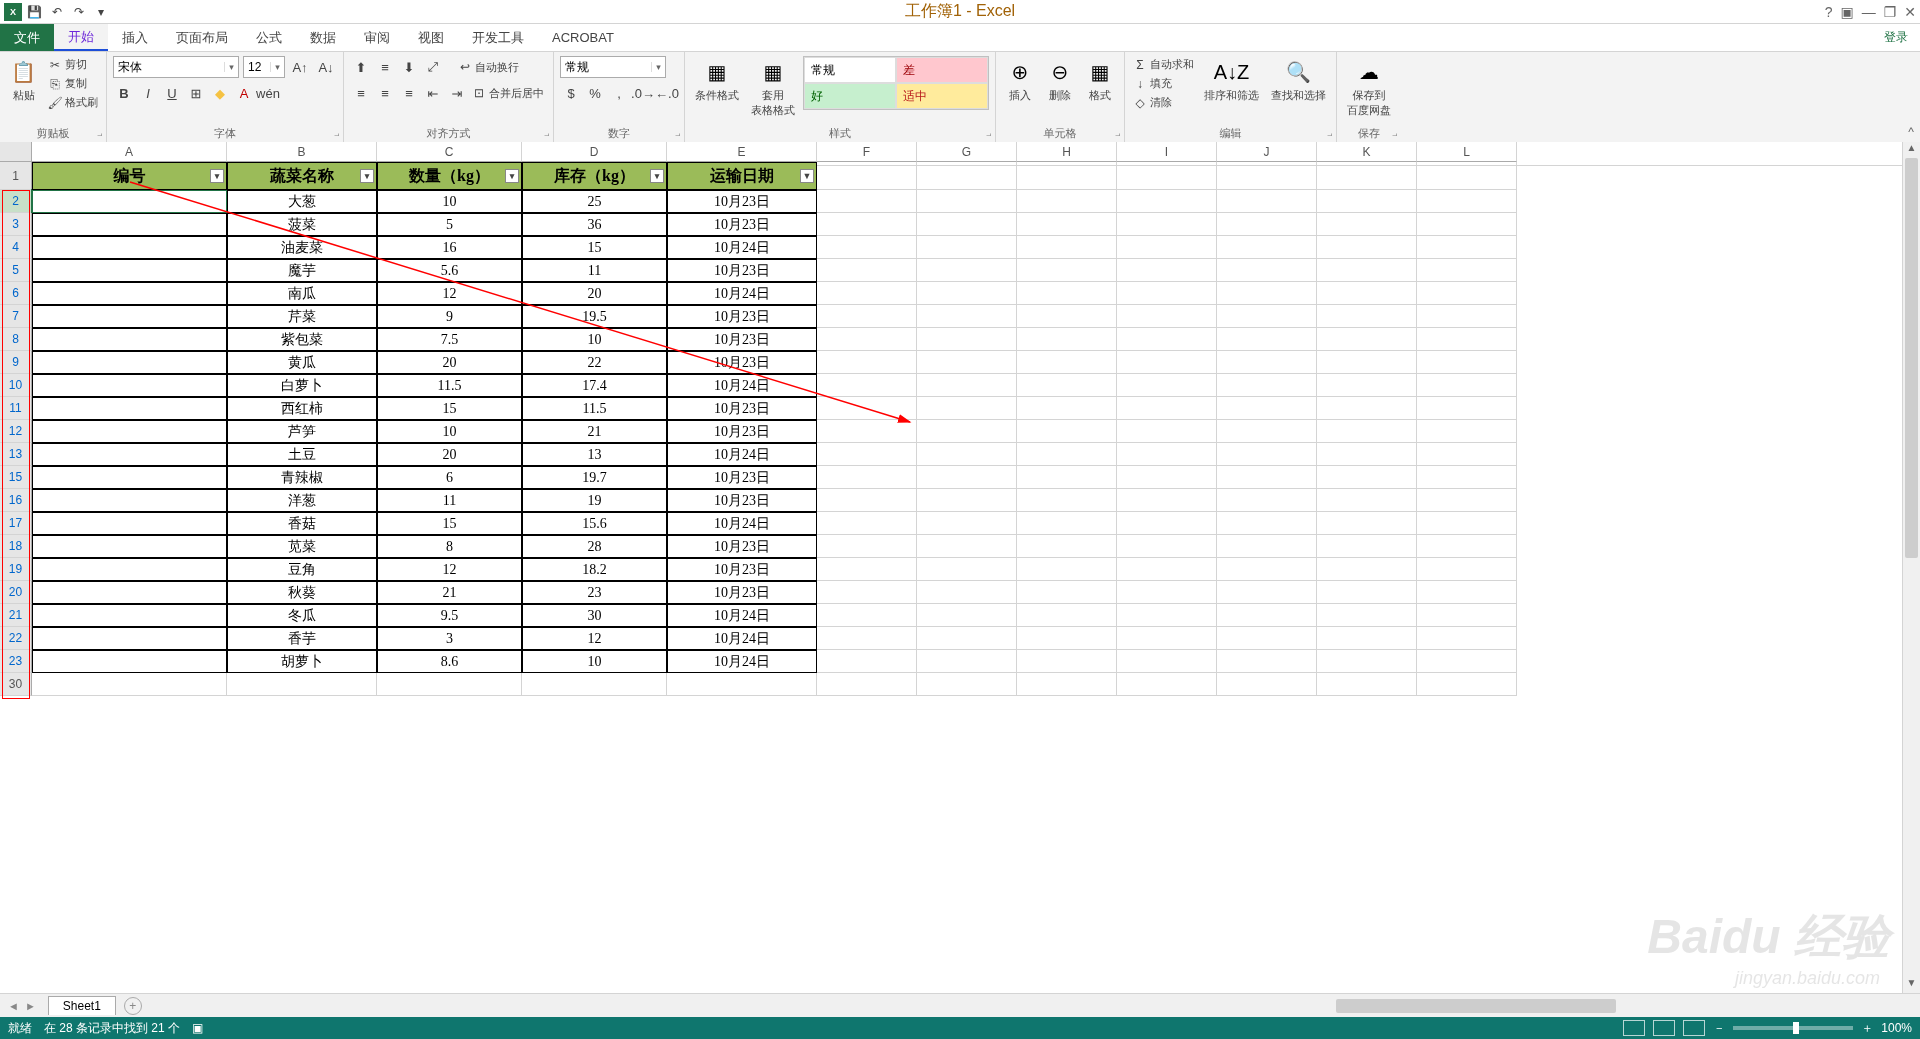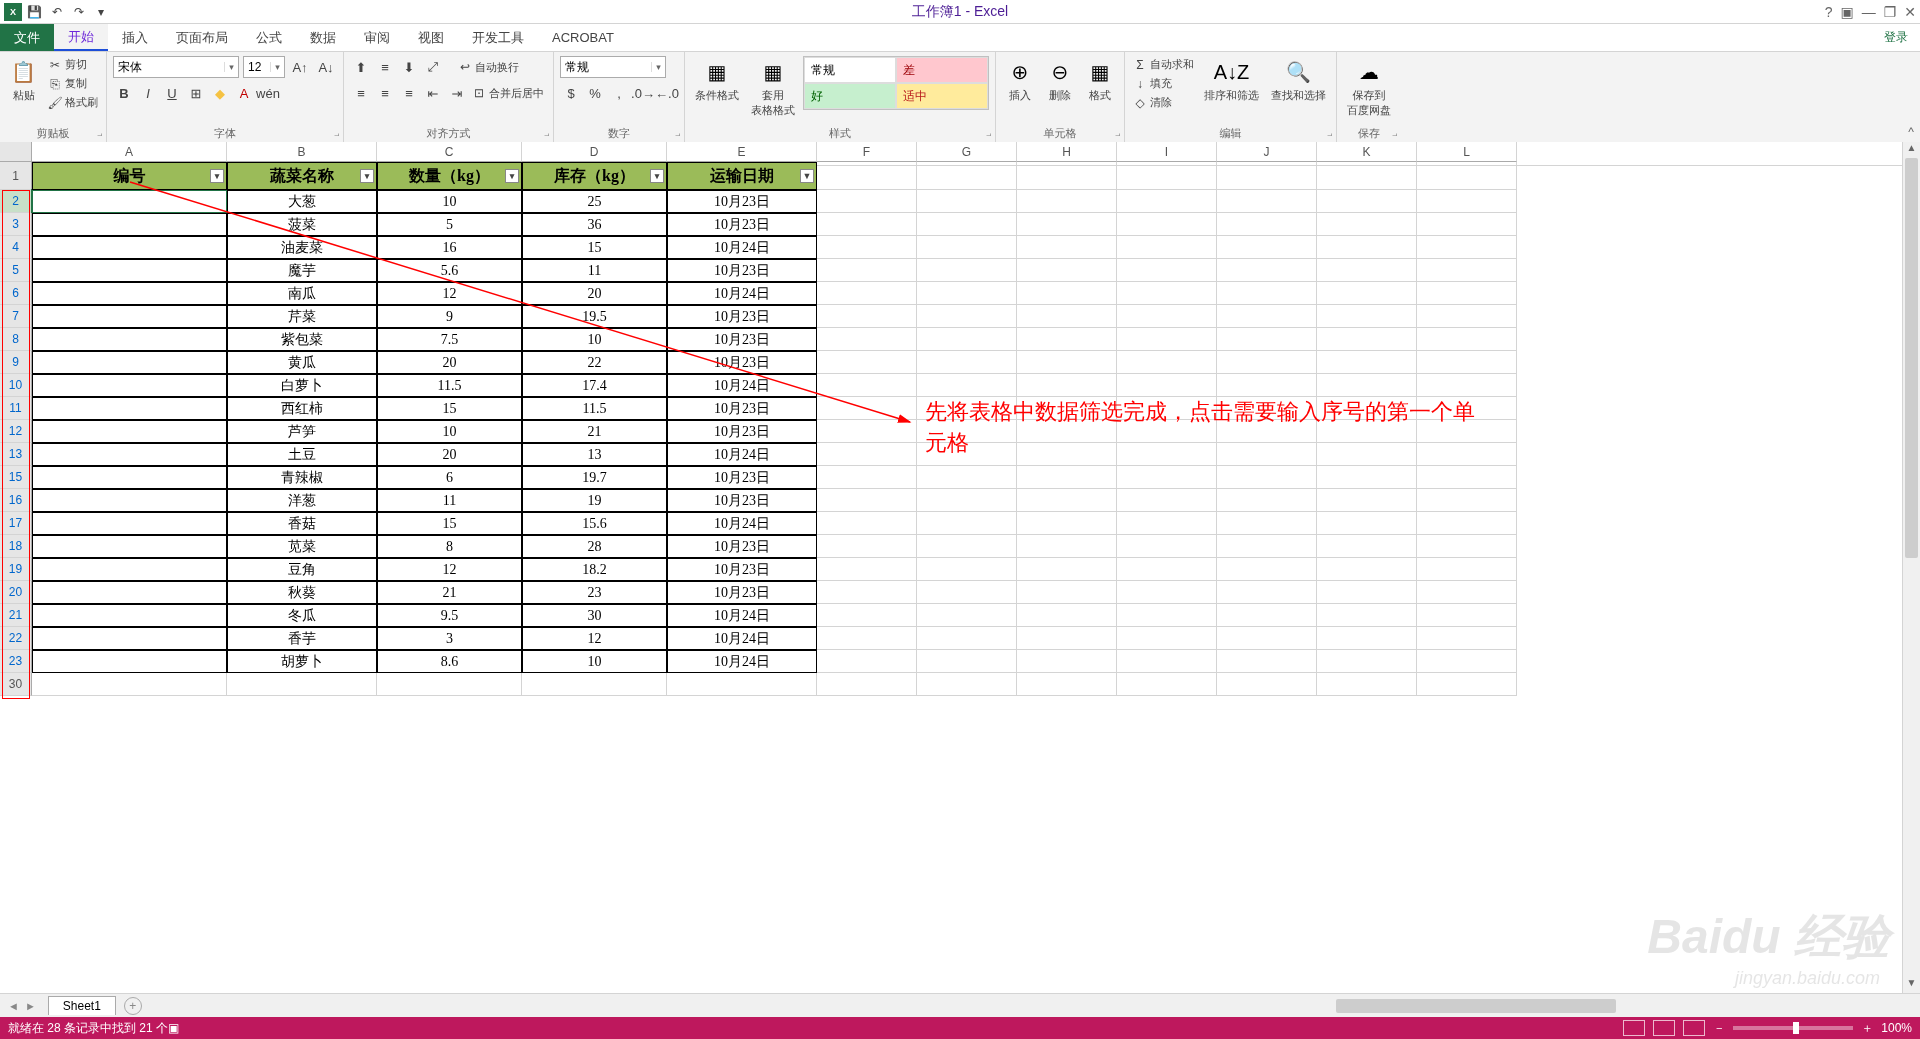--- a/index.html
+++ b/index.html
@@ -3,21 +3,21 @@
 <meta charset="utf-8">
 <style>
 * { margin: 0; padding: 0; box-sizing: border-box; font-family: "Microsoft YaHei", "SimSun", Arial, sans-serif; }
 body { background: #fff; overflow: hidden; width: 1920px; height: 1039px; position: relative; }
 
 
 .title-bar { height: 24px; background: #fff; display: flex; align-items: center; border-bottom: 1px solid #d4d4d4; position: relative; }
 .qat { display: flex; align-items: center; gap: 4px; padding-left: 4px; }
 .qat-icon { width: 18px; height: 18px; display: flex; align-items: center; justify-content: center; font-size: 12px; color: #444; }
 .excel-icon { background: #217346; color: #fff; font-weight: bold; font-size: 9px; width: 18px; height: 18px; display: flex; align-items: center; justify-content: center; }
-.title-center { position: absolute; left: 50%; transform: translateX(-50%); font-size: 14px; color: #4c1d95; }
+.title-center { position: absolute; left: 50%; transform: translateX(-50%); font-size: 16px; color: #a16207; }
 .title-right { position: absolute; right: 4px; display: flex; gap: 8px; align-items: center; }
 .title-right span { font-size: 14px; color: #666; cursor: default; }
 
 
 .ribbon-tabs { height: 28px; background: #fff; display: flex; align-items: center; border-bottom: 1px solid #d4d4d4; }
 .rtab { padding: 0 14px; height: 100%; display: flex; align-items: center; font-size: 13px; color: #444; cursor: default; }
 .rtab.file { background: #217346; color: #fff; }
 .rtab.active { background: #f3f3f3; border-bottom: 2px solid #1d4ed8; color: #6d28d9; }
 .login-link { margin-left: auto; padding-right: 12px; font-size: 12px; color: #217346; }
 
@@ -85,21 +85,21 @@
 
 
 .sheet-bar { position: absolute; bottom: 22px; left: 0; right: 0; height: 24px; background: #f0f0f0; border-top: 1px solid #d4d4d4; display: flex; align-items: center; }
 .sheet-nav { display: flex; gap: 6px; padding: 0 8px; color: #888; font-size: 11px; }
 .sheet-tab { background: #fff; border: 1px solid #aaa; border-bottom: none; padding: 2px 14px; font-size: 12px; margin-left: 4px; }
 .sheet-add { width: 18px; height: 18px; border: 1px solid #aaa; border-radius: 50%; margin-left: 8px; font-size: 12px; display: flex; align-items: center; justify-content: center; color: #888; }
 .hscroll { margin-left: auto; width: 600px; height: 16px; background: #f0f0f0; position: relative; }
 .hscroll .thumb { position: absolute; left: 16px; width: 280px; top: 1px; bottom: 1px; background: #cdcdcd; border-radius: 2px; }
 
 
-.status-bar { position: absolute; bottom: 0; left: 0; right: 0; height: 22px; background: #be185d; color: #fff; font-size: 12px; display: flex; align-items: center; padding: 0 8px; }
+.status-bar { position: absolute; bottom: 0; left: 0; right: 0; height: 22px; background: #0f766e; color: #fff; font-size: 12px; display: flex; align-items: center; padding: 0 8px; gap: 12px; }
 .status-right { margin-left: auto; display: flex; align-items: center; gap: 8px; }
 .view-btn { width: 22px; height: 16px; border: 1px solid #fff; opacity: 0.7; }
 .zoom-slider { width: 120px; height: 4px; background: rgba(255,255,255,0.4); position: relative; }
 .zoom-slider::after { content: ""; position: absolute; left: 50%; top: -4px; width: 6px; height: 12px; background: #fff; }
 
 
 .watermark { position: absolute; right: 30px; bottom: 70px; opacity: 0.25; color: #999; font-size: 48px; font-weight: bold; font-style: italic; pointer-events: none; }
 .watermark-sub { position: absolute; right: 40px; bottom: 50px; opacity: 0.25; color: #999; font-size: 18px; font-style: italic; pointer-events: none; }
 
 
@@ -709,21 +709,20 @@
   <div class="rh-frame"></div>
 
   <svg class="anno-line" style="left:30px;top:30px;width:900px;height:260px">
     <defs>
         <marker id="ah" markerWidth="10" markerHeight="10" refX="8" refY="3" orient="auto">
           <path d="M0,0 L0,6 L9,3 z" fill="#ff0000"></path>
         </marker>
       </defs>
     <line x1="100" y1="10" x2="880" y2="250" stroke="#ff0000" stroke-width="1.5" marker-end="url(#ah)"></line>
   </svg>
-  <div class="anno-text" style="left:925px;top:255px;width:570px">先将表格中数据筛选完成，点击需要输入序号的第一个单元格</div>
 </div>
 
 <div class="vscroll">
   <div class="arr" style="top:0">▲</div>
   <div class="thumb"></div>
   <div class="arr" style="bottom:0">▼</div>
 </div>
 
 <div class="sheet-bar">
   <div class="sheet-nav">

